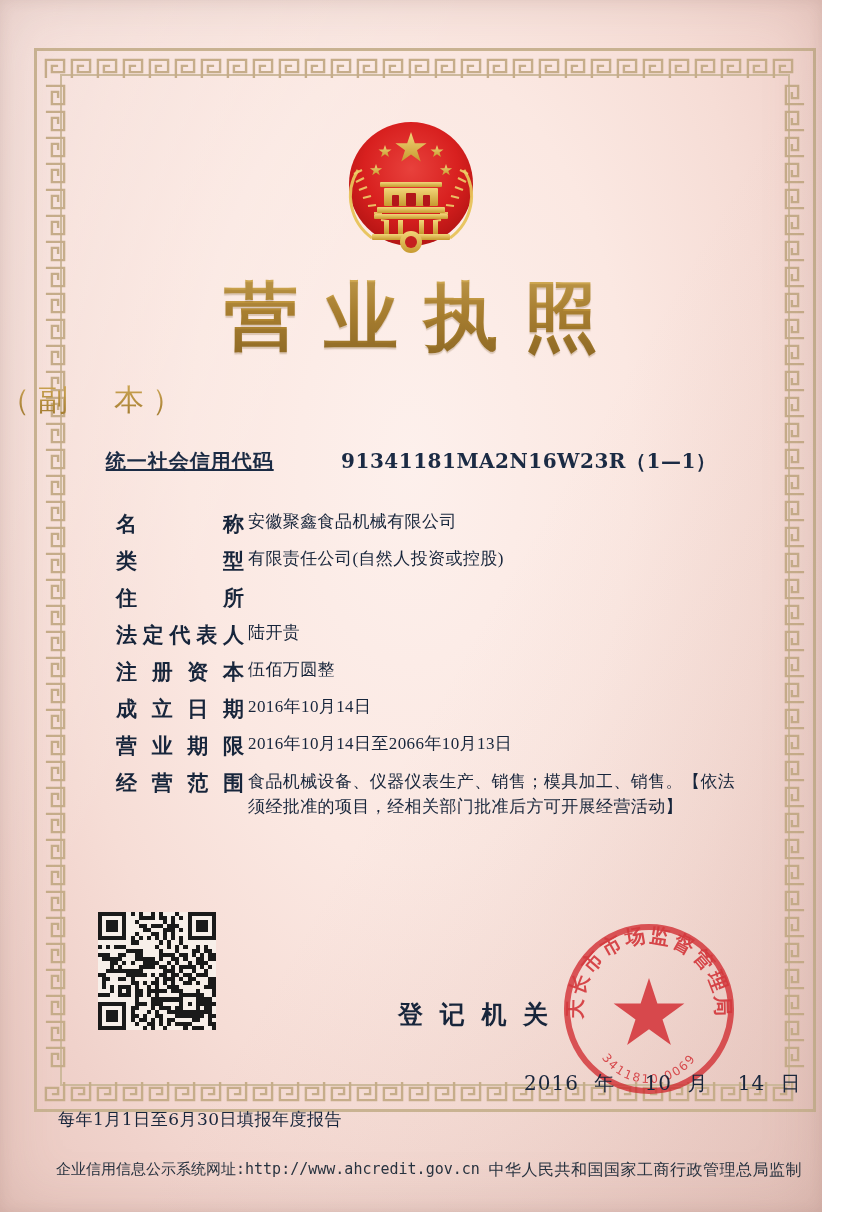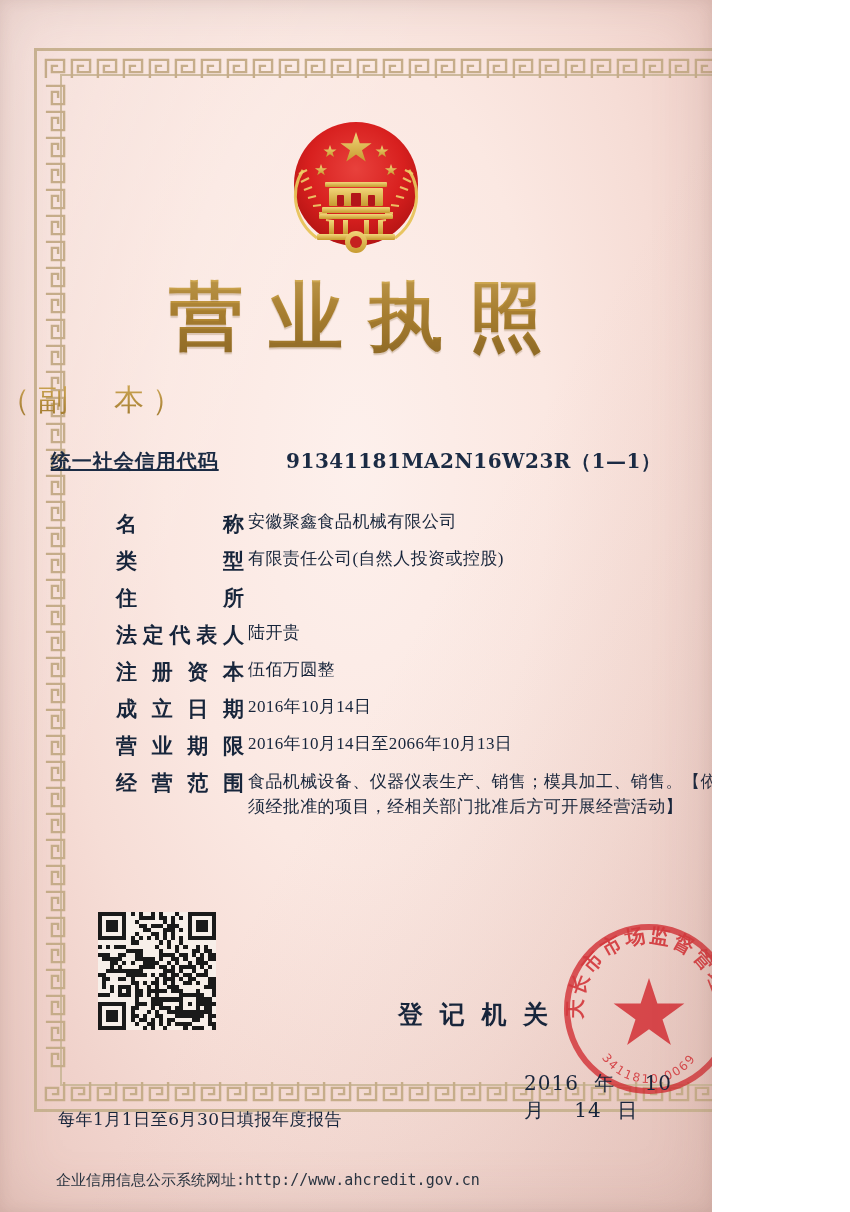--- a/index.html
+++ b/index.html
@@ -5,21 +5,21 @@
   html, body {
     margin: 0;
     padding: 0;
     background: #ffffff;
   }
   body {
     font-family: "DejaVu Sans", "Liberation Sans", sans-serif;
   }
   #page {
     position: relative;
-    width: 712px;
+    width: 822px;
     height: 1212px;
     overflow: hidden;
     background:
       radial-gradient(ellipse at 50% 38%, #fdf0ec 0%, #fbe8e2 38%, #f6ddd6 62%, #f0d2cb 80%, #e9c8c0 100%);
   }
   
   #paper-texture {
     position: absolute;
     inset: 0;
     background:
@@ -214,21 +214,20 @@
     height: 30px;
   }
   #footer-left {
     position: absolute;
     left: 56px;
     top: 0;
     font-family: "DejaVu Sans Mono", "Liberation Mono", monospace;
     font-size: 15px;
     color: #26323f;
     letter-spacing: 0;
-    margin-top: 11px;
   }
   #footer-right {
     position: absolute;
     right: 48px;
     top: 0;
     font-family: "DejaVu Serif", "Liberation Serif", serif;
     font-size: 16px;
     color: #26323f;
     letter-spacing: 0.5px;
   }
@@ -432,16 +431,17 @@
     <span class="d-num">10</span>
     <span class="d-unit">月</span>
     <span class="d-num">14</span>
     <span class="d-unit">日</span>
   </div>
 
   <div id="annual-note">每年1月1日至6月30日填报年度报告</div>
 
   <div id="footer">
     <div id="footer-left">企业信用信息公示系统网址:http://www.ahcredit.gov.cn</div>
+    <div id="footer-right">中华人民共和国国家工商行政管理总局监制</div>
   </div>
 
   <div id="edge-shadow"></div>
 </div>
 
 </body></html>

